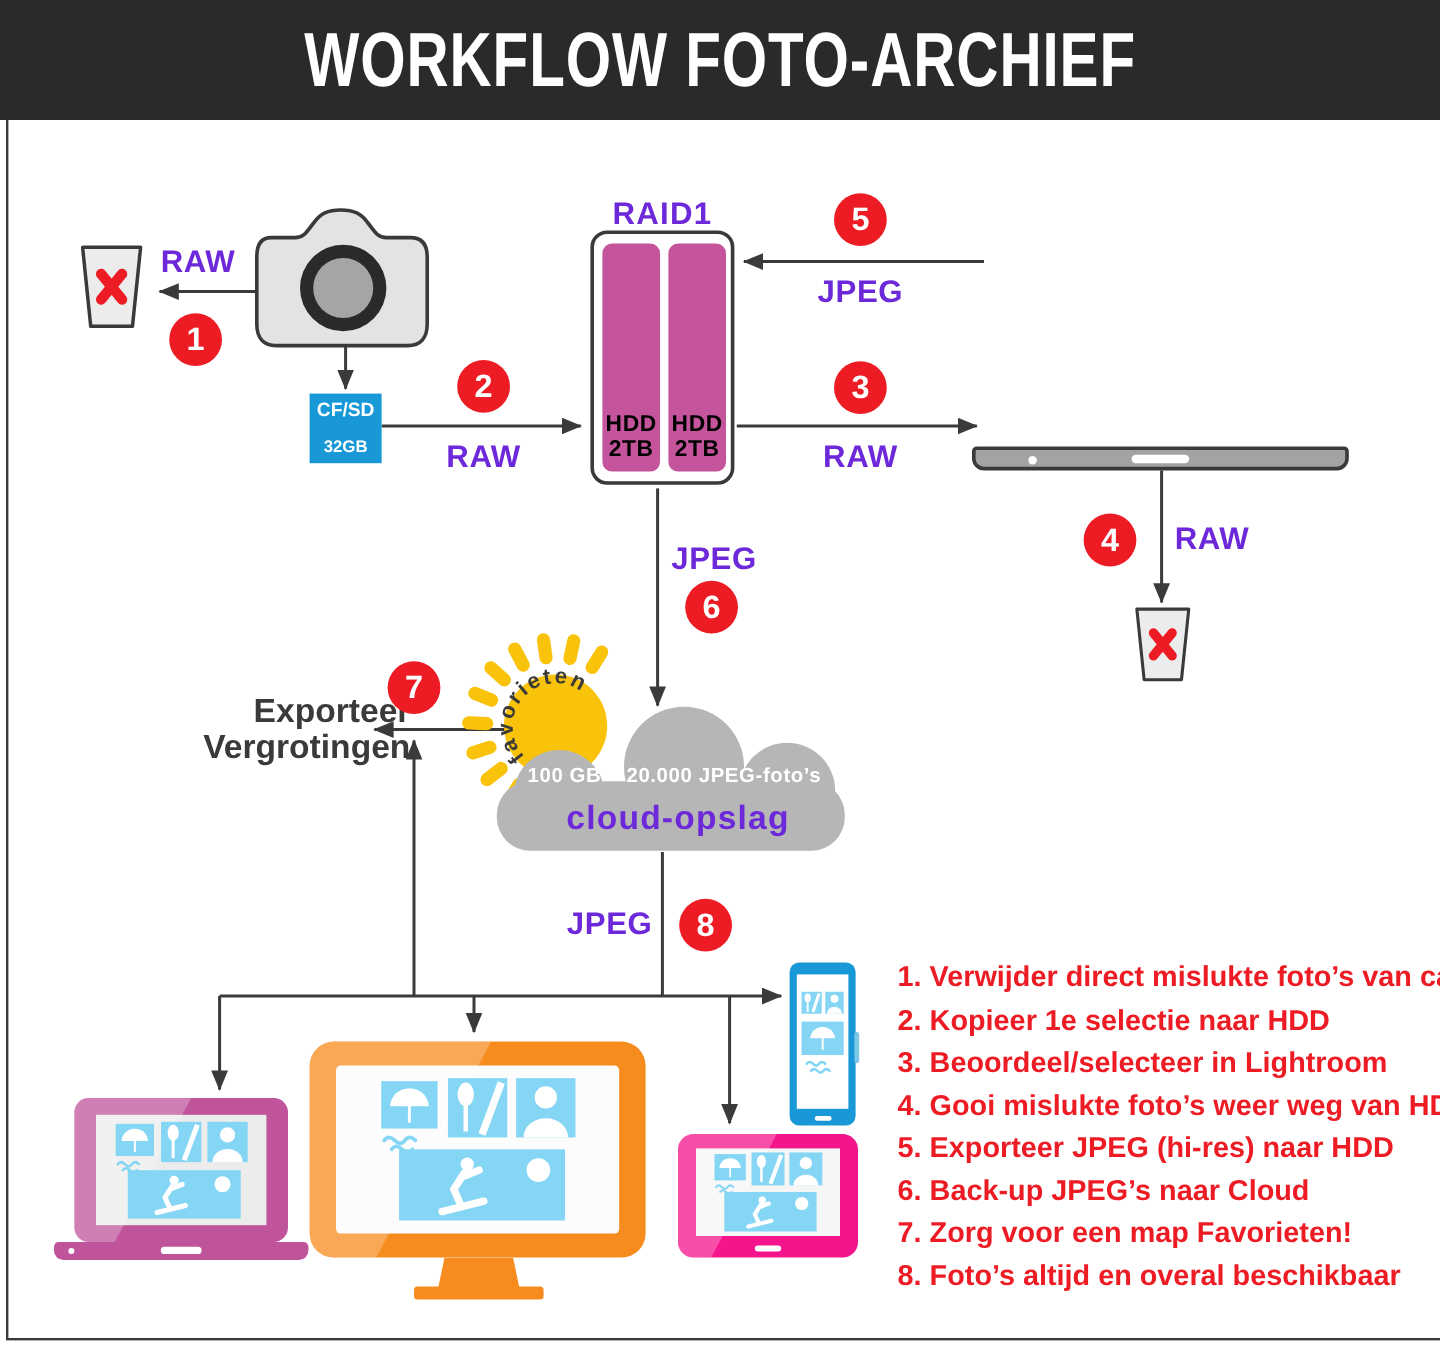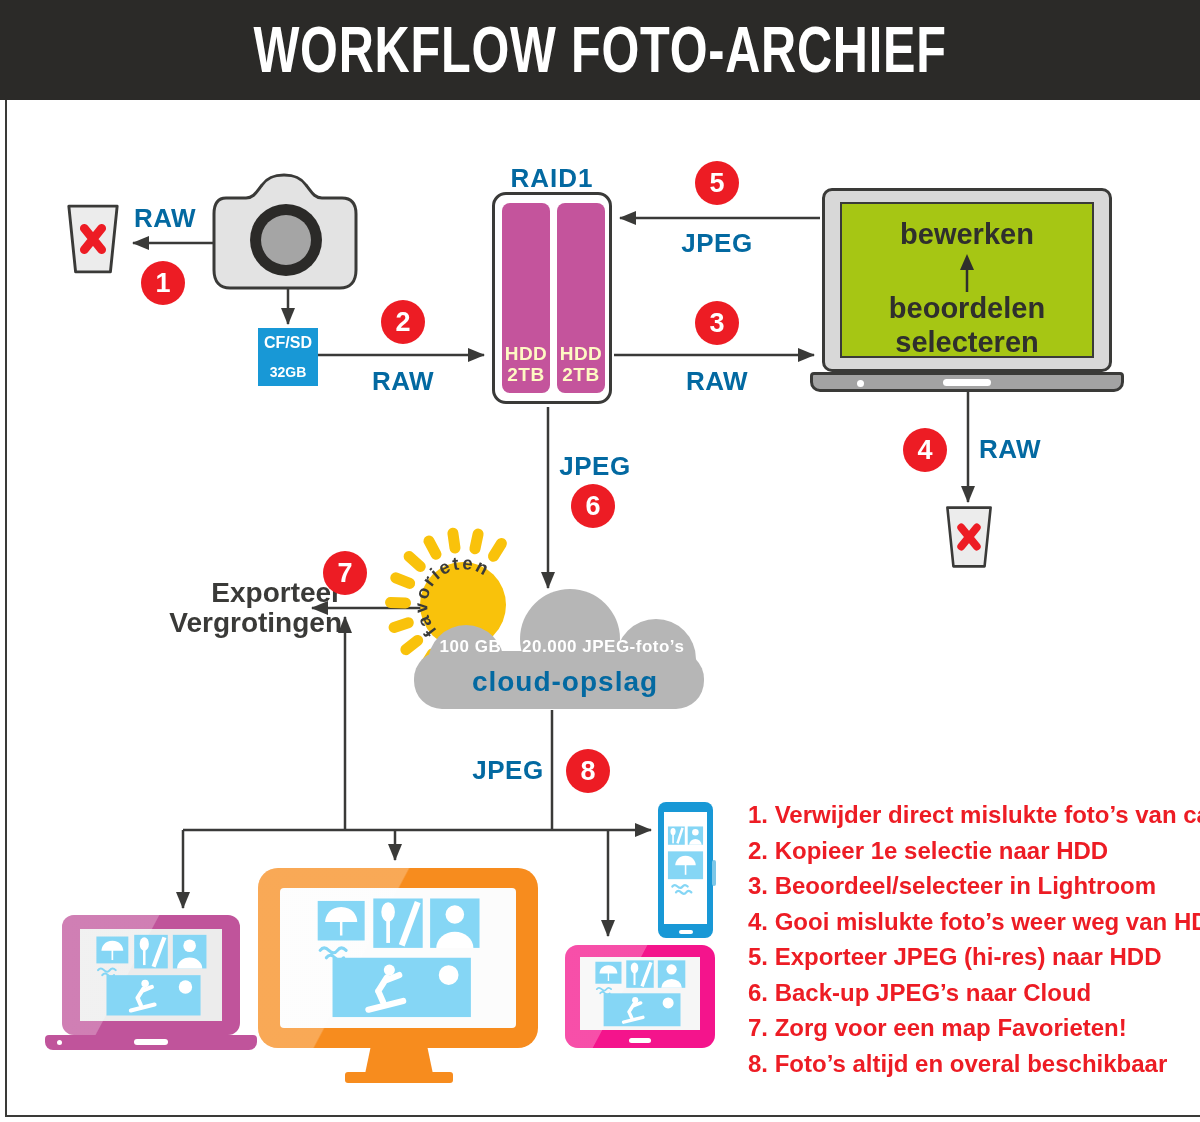--- a/index.html
+++ b/index.html
@@ -2,30 +2,30 @@
 <html><head>
 <meta charset="utf-8">
 <style>
   html,body{margin:0;padding:0;background:#fff;font-family:"Liberation Sans",sans-serif;}
   #page{position:relative;width:1200px;height:1122px;background:#fff;overflow:hidden;padding-left:44px;}
   #frame{position:absolute;left:5px;top:5px;right:5px;bottom:5px;border:2px solid #3a3a38;z-index:0;}
   #hdr{position:absolute;left:0;top:0;width:1200px;height:100px;background:#2b2a28;z-index:6;display:flex;align-items:center;justify-content:center;}
   #hdr .t{color:#fff;font-size:64px;font-weight:700;letter-spacing:1px;transform:scaleX(.76);white-space:nowrap;}
   #wires{position:absolute;left:0;top:0;z-index:1;}
   .node{position:absolute;z-index:2;}
-  .lbl{position:absolute;z-index:3;transform:translate(-50%,-50%);font-weight:700;color:#0369a1;font-size:26px;letter-spacing:.5px;white-space:nowrap;}
+  .lbl{position:absolute;z-index:3;transform:translate(-50%,-50%);font-weight:700;color:#6d28d9;font-size:26px;letter-spacing:.5px;white-space:nowrap;}
   .badge{position:absolute;z-index:4;width:44px;height:44px;border-radius:50%;background:#ed1c24;color:#fff;font-size:27px;font-weight:700;display:flex;align-items:center;justify-content:center;transform:translate(-50%,-50%);}
   svg{display:block;overflow:visible;}
   
   #card{left:258px;top:328px;width:60px;height:58px;background:#1898d6;color:#fff;text-align:center;display:flex;flex-direction:column;justify-content:center;gap:12px;}
   #card .c1{font-size:16px;font-weight:700;}
   #card .c2{font-size:14px;font-weight:700;}
   
   #raid{left:492px;top:192px;width:120px;height:212px;background:#fff;border:3px solid #3a3a38;border-radius:14px;box-sizing:border-box;}
-  .hdd{position:absolute;top:8px;width:48px;height:190px;background:#c4549c;border-radius:8px;display:flex;flex-direction:column;justify-content:flex-end;align-items:center;padding-bottom:8px;box-sizing:border-box;color:#fef9c3;font-weight:700;font-size:19px;line-height:21px;letter-spacing:.5px;}
+  .hdd{position:absolute;top:8px;width:48px;height:190px;background:#c4549c;border-radius:8px;display:flex;flex-direction:column;justify-content:flex-end;align-items:center;padding-bottom:8px;box-sizing:border-box;color:#000000;font-weight:700;font-size:19px;line-height:21px;letter-spacing:.5px;}
   
   #lap{left:822px;top:188px;width:290px;height:184px;background:#d8d8d8;border:3px solid #3a3a38;border-radius:10px;box-sizing:border-box;}
   #lapscr{position:absolute;left:15px;top:11px;width:254px;height:156px;background:#a6c614;border:2px solid #3a3a38;box-sizing:border-box;}
   #lapscr .g{position:absolute;width:100%;text-align:center;color:#2f2f2d;font-weight:700;font-size:29px;}
   #lapbase{left:810px;top:372px;width:314px;height:20px;background:#a3a3a3;border:3px solid #3a3a38;border-radius:4px 4px 10px 10px;box-sizing:border-box;}
   #lapbase .pill{position:absolute;left:50%;top:4px;transform:translateX(-50%);width:48px;height:7px;border-radius:4px;background:#fff;}
   #lapbase .dot{position:absolute;left:44px;top:5px;width:7px;height:7px;border-radius:50%;background:#fff;}
   
   #sun{left:378px;top:520px;width:170px;height:170px;z-index:2;}
   #cloud{left:408px;top:585px;width:302px;height:125px;z-index:3;}
@@ -119,31 +119,20 @@
       <span>HDD</span>
       <span>2TB</span>
     </div>
   </div>
 
   <div class="badge" style="left:717px;top:183px;">5</div>
   <div class="lbl" style="left:717px;top:243px;">JPEG</div>
   <div class="badge" style="left:717px;top:323px;">3</div>
   <div class="lbl" style="left:717px;top:381px;">RAW</div>
 
-  <div id="lap" class="node">
-    <div id="lapscr">
-      <div class="g" style="top:14px;">bewerken</div>
-      <svg style="position:absolute;left:50%;top:48px;transform:translateX(-50%);width:24px;height:42px;" viewBox="0 0 24 42">
-        <line x1="12" y1="40" x2="12" y2="16" stroke="#2f2f2d" stroke-width="2.5"></line>
-        <path d="M5,18 L12,2 L19,18 Z" fill="#2f2f2d"></path>
-      </svg>
-      <div class="g" style="top:88px;">beoordelen</div>
-      <div class="g" style="top:122px;">selecteren</div>
-    </div>
-  </div>
   <div id="lapbase" class="node">
     <span class="dot"></span>
     <span class="pill"></span>
   </div>
 
   <div class="badge" style="left:925px;top:450px;">4</div>
   <div class="lbl" style="left:1010px;top:449px;">RAW</div>
 
   <svg class="node" style="left:941px;top:505px;width:56px;height:64px;" viewBox="0 0 60 74">
     <path d="M5,3 H55 L48,71 H12 Z" fill="#ececec" stroke="#3a3a38" stroke-width="3" stroke-linejoin="round"></path>

